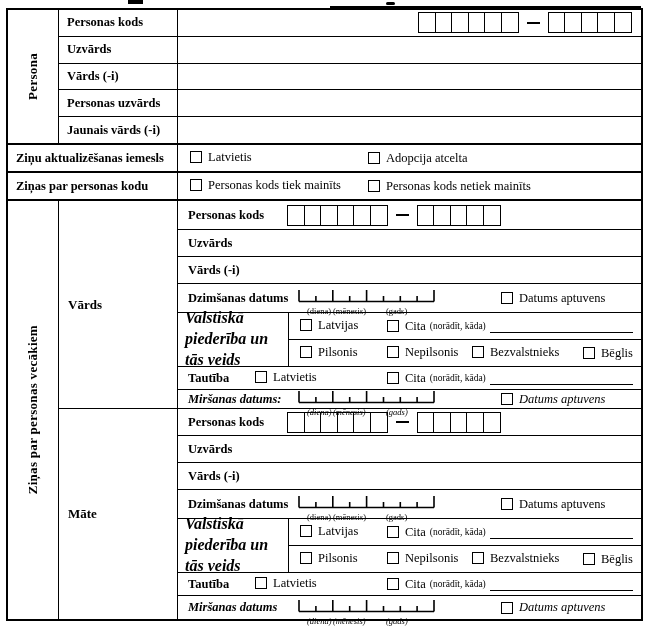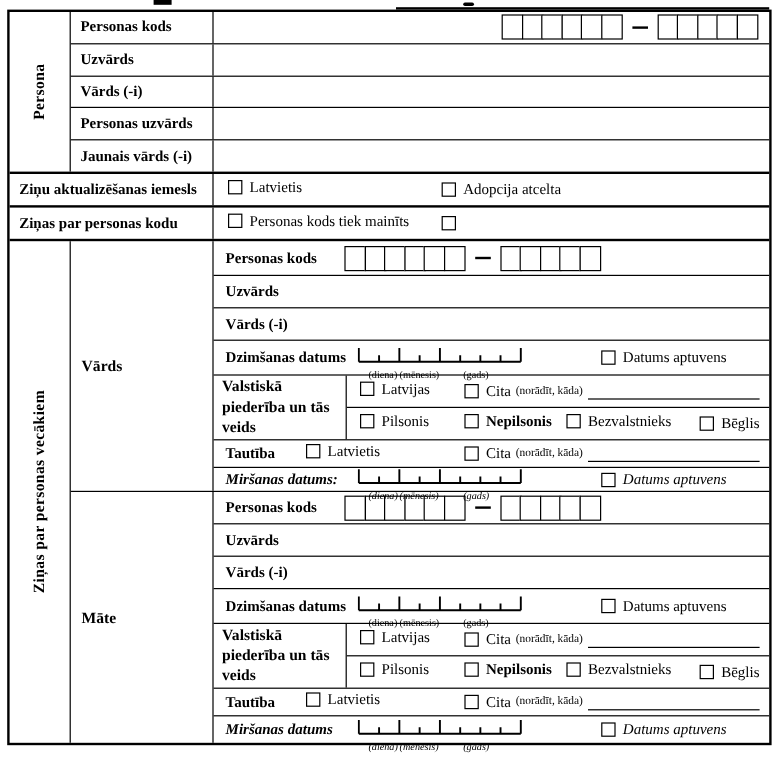--- a/index.html
+++ b/index.html
@@ -60,25 +60,25 @@
   .prow { border-bottom: 1px solid #000; display: flex; align-items: center; padding-left: 10px; }
   .prow:last-child { border-bottom: none; font-style: italic; }
   .h29 { height: 29px; } .h27 { height: 27px; } .h23 { height: 23px; } .h25 { height: 25px; flex:1; }
   .flabel { font-weight: bold; font-size: 12.5px; flex: none; }
   .wlab99 { width: 99px; } .wlab110 { width: 110px; } .wlab67 { width: 67px; }
   .aptuvens { margin-left: 80px; }
 
   .vprow { display: flex; height: 54px; padding-left: 0; align-items: stretch; border-bottom: 1px solid #000; }
   .vplabel { width: 111px; flex: none; border-right: 1px solid #000; display: flex;
              align-items: center; padding: 2px 3px 2px 7px; font-weight: bold;
-             font-size: 13px; line-height: 1.3; }
+             font-size: 16px; line-height: 1.3; font-style: italic; }
   .vpsub { flex: 1; display: flex; flex-direction: column; }
   .vpsubrow { flex: 1; display: flex; align-items: center; padding-left: 11px; border-bottom: 1px solid #000; }
   .vpsubrow:last-child { border-bottom: none; }
-  .w87 { width: 87px; flex: none; } .w85 { width: 85px; flex: none; font-weight: bold; }
+  .w87 { width: 87px; flex: none; } .w85 { width: 85px; flex: none; }
   .w111 { width: 111px; flex: none; } .w132 { width: 132px; flex: none; }
 
   .taut-cita { margin-left: 0; }
 
   
   .artifact { position: absolute; background: #000; }
   .a1 { left: 128px; top: 0; width: 15px; height: 4px; }
   .a2 { left: 386px; top: 2px; width: 9px; height: 3px; border-radius: 2px; }
   .a3 { left: 330px; top: 6px; width: 311px; height: 3px; }
 </style>
@@ -168,20 +168,21 @@
       </div>
     <div class="bcontent">
       <span class="w178">
         <span class="ck">
           <span class="ckbox"></span>
           <span class="cklabel">Personas kods tiek mainīts</span>
         </span>
       </span>
       <span class="ck">
         <span class="ckbox"></span>
+        <span class="cklabel">Personas kods netiek mainīts</span>
       </span>
     </div>
   </div>
 
   <div class="secC">
     <div class="vcell">
       <span class="vtext">Ziņas par personas vecākiem</span>
     </div>
     <div class="parents">
 

